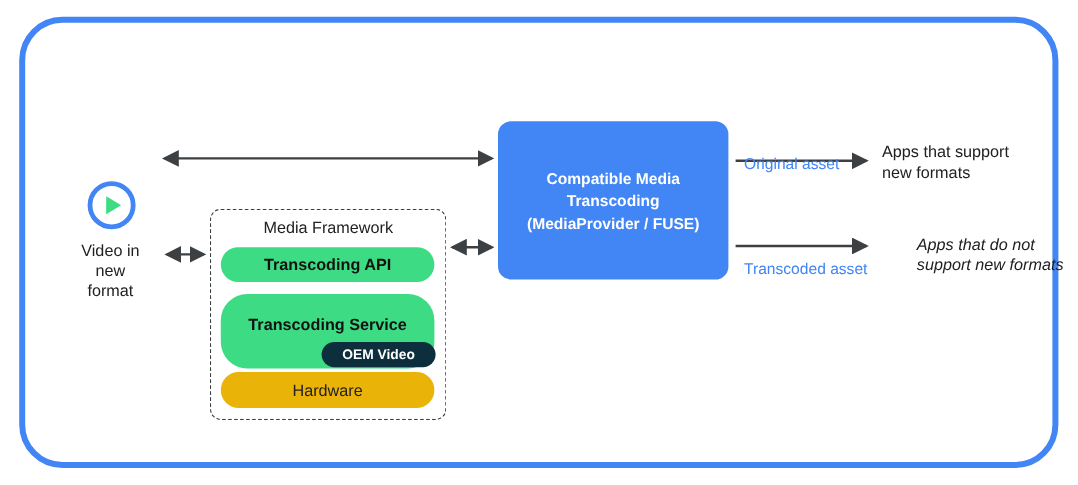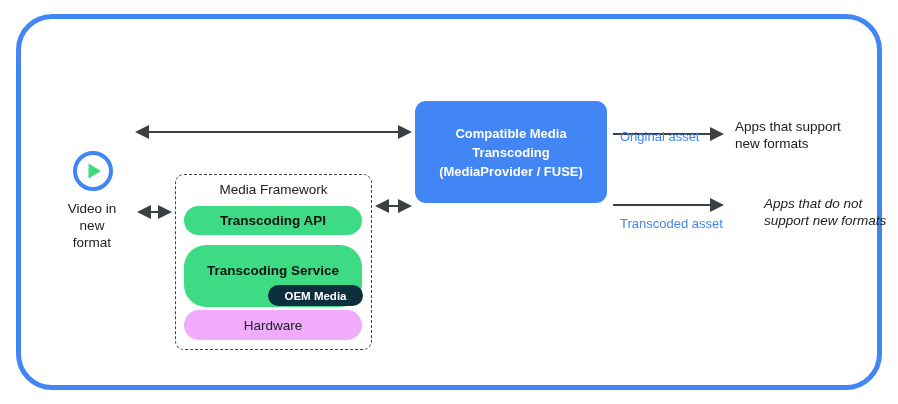--- a/index.html
+++ b/index.html
@@ -87,21 +87,21 @@
   .pill-service {
     left: 184px; top: 245px;
     width: 178px; height: 62px;
     background: #3ddc84;
     align-items: flex-start;
     padding-top: 18px;
   }
   .pill-hardware {
     left: 184px; top: 310px;
     width: 178px; height: 30px;
-    background: #f0abfc;
+    background: #eab308;
     font-weight: normal;
     color: #202124;
     font-size: 13.5px;
   }
   .oem-badge {
     position: absolute;
     left: 268px; top: 285px;
     width: 95px; height: 21px;
     display: flex;
     align-items: center;
@@ -112,21 +112,21 @@
     font-size: 11.5px;
     font-weight: bold;
   }
 
   
   .cmt-box {
     position: absolute;
     left: 415px;
     top: 101px;
     width: 192px;
-    height: 102px;
+    height: 132px;
     background: #4285f4;
     border-radius: 11px;
     display: flex;
     align-items: center;
     justify-content: center;
     text-align: center;
     color: #ffffff;
     font-size: 13px;
     font-weight: bold;
     line-height: 19px;
@@ -208,21 +208,21 @@
 new
 format</div>
 
   <div class="framework-box"></div>
   <div class="framework-title">Media Framework</div>
 
   <div class="pill pill-service">Transcoding Service</div>
 
   <div class="pill pill-api">Transcoding API</div>
 
-  <div class="oem-badge">OEM Media</div>
+  <div class="oem-badge">OEM Video</div>
 
   <div class="pill pill-hardware">Hardware</div>
 
   <div class="cmt-box">Compatible Media
 Transcoding
 (MediaProvider / FUSE)</div>
 
   <div class="asset-label label-original">Original asset</div>
   <div class="apps-text apps-support">Apps that support
 new formats</div>

